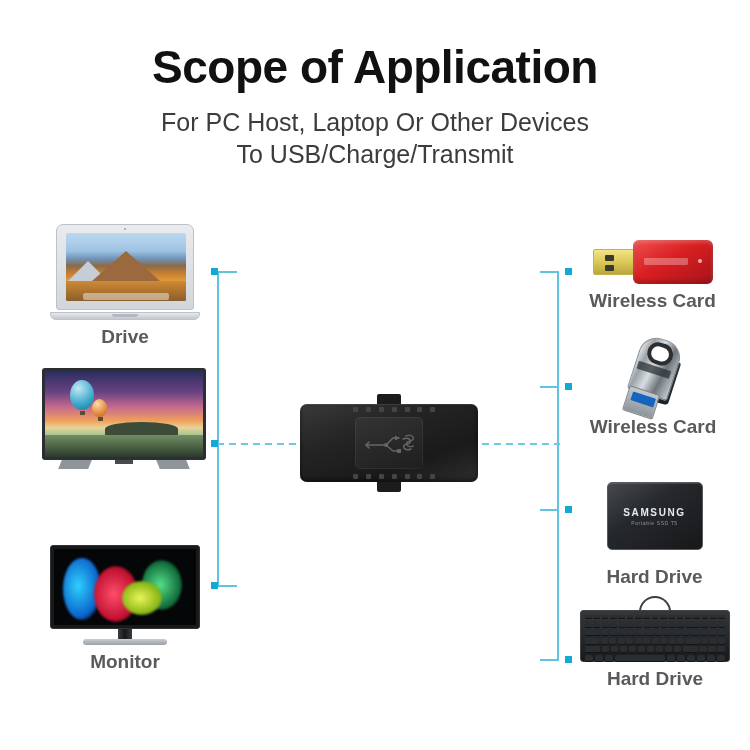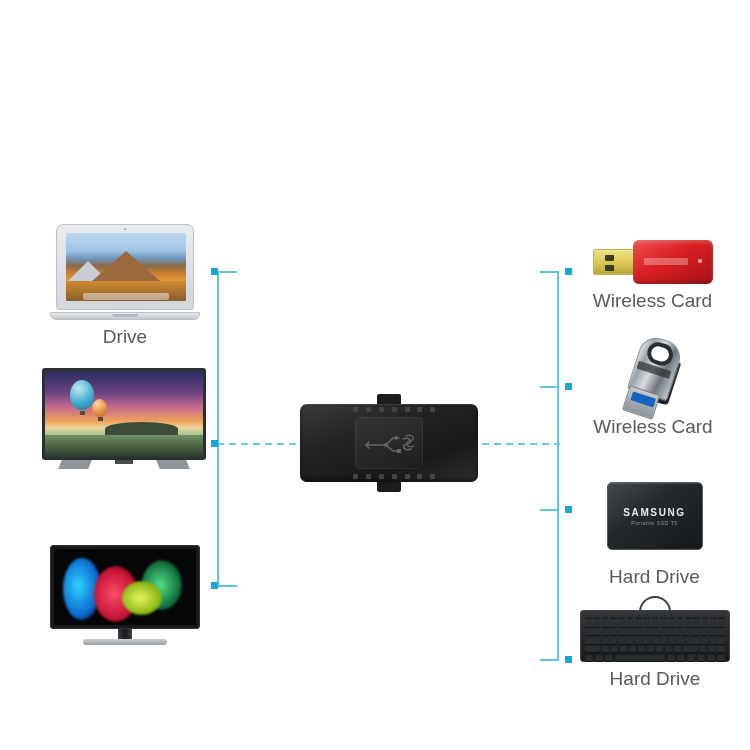--- a/index.html
+++ b/index.html
@@ -55,21 +55,21 @@
   }
 
   
   .device {
     position: absolute;
     text-align: center;
   }
   .device-label {
     font-size: 19px;
     color: #5a5a5a;
-    font-weight: 400;
+    font-weight: 700;
     margin-top: 6px;
     white-space: nowrap;
   }
   .device-art { position: relative; margin: 0 auto; }
 
   
   .lap-body { position: relative; width: 150px; height: 96px; margin: 0 auto; }
   .lap-lid {
     position: absolute; left: 6px; top: 0; width: 138px; height: 86px;
     background: linear-gradient(180deg,#e9ebee,#d2d6db);
@@ -269,20 +269,25 @@
   .kb-row { display: flex; gap: 1.5px; margin-bottom: 1.5px; }
   .kb-row i { flex: 1; height: 7px; background: #2b2e31; border-radius: 1.5px; box-shadow: inset 0 -1px 0 rgba(0,0,0,0.55); }
   .kb-row.fn i { height: 4px; }
   .kb-row i.w2 { flex: 2; }
   .kb-row i.w6 { flex: 6; }
 </style>
 </head>
 <body>
 
 <div id="header">
+  <h1 id="page-title">Scope of Application</h1>
+  <div id="subtitle">
+    <span class="sub-line">For PC Host, Laptop Or Other Devices</span>
+    <span class="sub-line">To USB/Charge/Transmit</span>
+  </div>
 </div>
 
 <div class="conn-v" style="left:217px; top:272px; height:314px;"></div>
 <div class="conn-h" style="left:217px; top:271px; width:20px;"></div>
 <div class="conn-h" style="left:217px; top:585px; width:20px;"></div>
 <div class="conn-dash" style="left:217px; top:443px; width:95px;"></div>
 <div class="conn-dot" style="left:211px; top:268px;"></div>
 <div class="conn-dot" style="left:211px; top:440px;"></div>
 <div class="conn-dot" style="left:211px; top:582px;"></div>
 
@@ -347,20 +352,21 @@
           <div class="mon-blob mb1"></div>
           <div class="mon-blob mb4"></div>
           <div class="mon-blob mb2"></div>
           <div class="mon-blob mb3"></div>
         </div>
       </div>
       <div class="mon-neck"></div>
       <div class="mon-base"></div>
     </div>
   </div>
+  <div class="device-label">Monitor</div>
 </div>
 
 <div id="adapter" style="left:300px; top:394px; width:178px; height:98px;">
   <div class="ad-tab top"></div>
   <div class="ad-tab bot"></div>
   <div class="ad-shell">
     <div class="ad-ridges top">
       <i></i>
         <i></i>
         <i></i>

